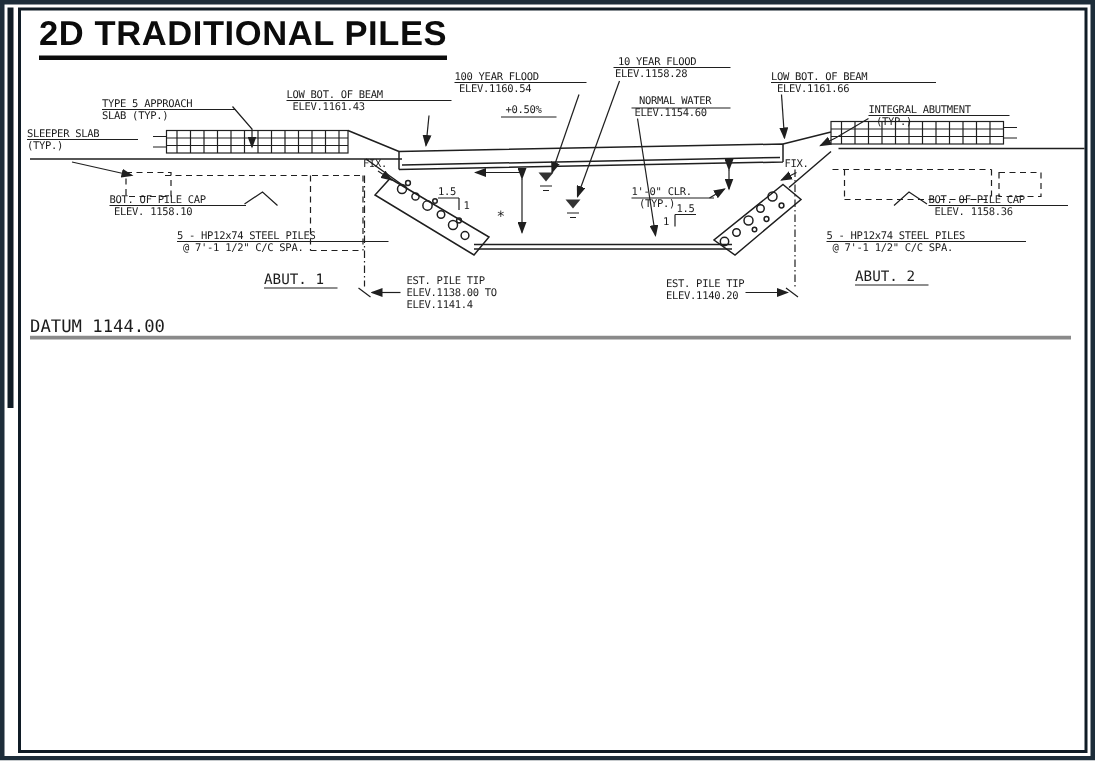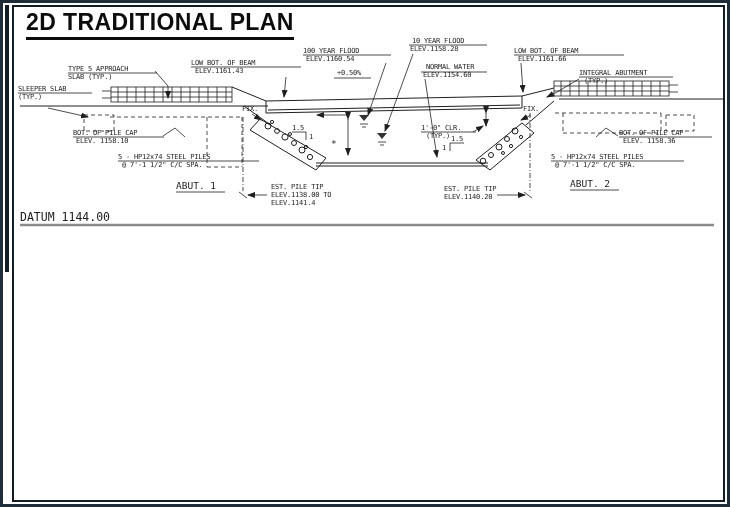--- a/index.html
+++ b/index.html
@@ -147,21 +147,21 @@
       </g>
       <g>
         <rect x="0" y="0" width="130" height="259" fill="url(#fadeL)"></rect>
         <rect x="600" y="0" width="116" height="259" fill="url(#fadeR)"></rect>
       </g>
     </svg>
   </div>
 
   <div class="panel panel-2d">
     <h1 class="sec-title">
-      <span>2D TRADITIONAL PLAN</span>
+      <span>2D TRADITIONAL PILES</span>
     </h1>
     <svg class="scene2d" viewBox="0 0 716 203">
       <defs>
         <marker id="ah" markerWidth="8" markerHeight="6" refX="7" refY="3" orient="auto" markerUnits="userSpaceOnUse">
           <path d="M0,0 L8,3 L0,6 Z" fill="#1f1f1f"></path>
         </marker>
       </defs>
 
       <g class="ink">
         <path d="M6,77 H254 M545,70 H712"></path>

